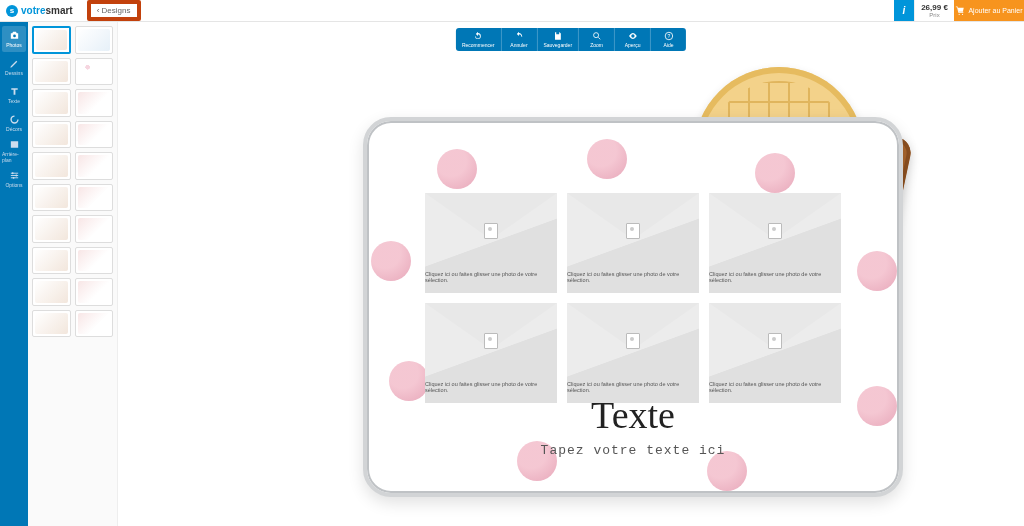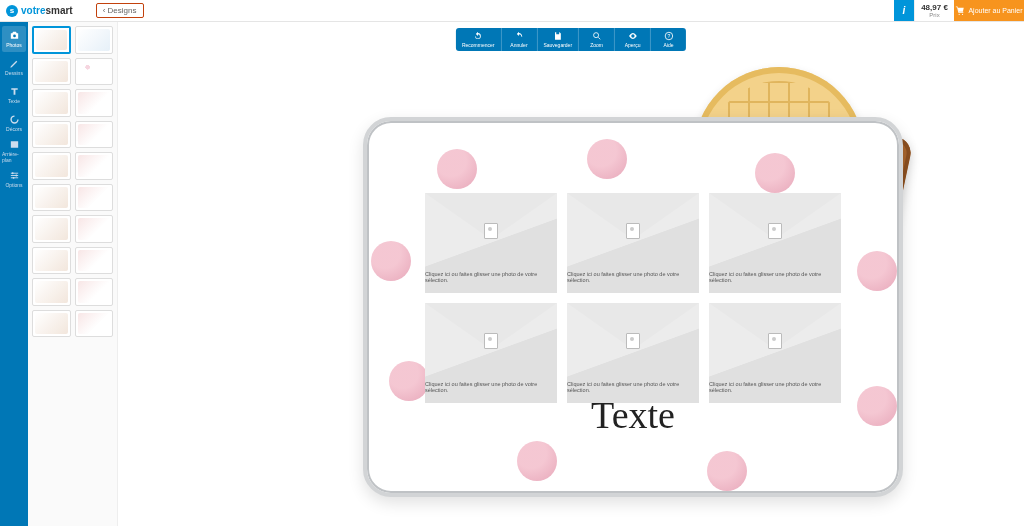--- a/index.html
+++ b/index.html
@@ -2,21 +2,21 @@
 <html><head>
 <meta charset="utf-8">
 <style>
 *{box-sizing:border-box;margin:0;padding:0;font-family:Arial,Helvetica,sans-serif}
 html,body{width:1024px;height:526px;overflow:hidden;background:#fff}
 .app{display:flex;flex-direction:column;width:100%;height:100%}
 .header{display:flex;align-items:center;height:22px;border-bottom:1px solid #e5e5e5;background:#fff;position:relative}
 .logo{display:flex;align-items:center;padding:0 6px;font-weight:bold;font-size:10px;color:#0095da}
 .logo-badge{width:12px;height:12px;border-radius:50%;background:#0095da;display:inline-flex;align-items:center;justify-content:center;color:#fff;font-size:8px;margin-right:3px}
 .logo-dark{color:#333}
-.back-btn{font-size:8px;color:#666;padding:2px 6px;border:1px solid #c2410c;border-radius:2px;margin-left:17px;background:#fff;cursor:pointer}
+.back-btn{font-size:8px;color:#666;padding:2px 6px;border:4px solid #c2410c;border-radius:2px;margin-left:8px;background:#fff;cursor:pointer}
 .header-right{position:absolute;right:0;top:0;height:100%;display:flex;align-items:stretch}
 .info-btn{width:20px;background:#0095da;color:#fff;display:flex;align-items:center;justify-content:center;font-size:10px;font-style:italic;font-weight:bold;cursor:pointer}
 .price-box{width:40px;display:flex;flex-direction:column;align-items:center;justify-content:center;font-size:8px;color:#333;border-left:1px solid #eee}
 .price-box .price{font-weight:bold}
 .price-box .sub{font-size:6px;color:#888}
 .cart-btn{width:70px;background:#f7941e;color:#fff;display:flex;align-items:center;justify-content:center;font-size:7px;gap:3px;cursor:pointer}
 .cart-btn svg{width:10px;height:10px;fill:#fff}
 .body{display:flex;flex:1;min-height:0}
 .nav{width:28px;background:#0077b6;display:flex;flex-direction:column;align-items:center;padding-top:4px;gap:2px}
 .nav-item{width:24px;height:26px;display:flex;flex-direction:column;align-items:center;justify-content:center;color:#cde;font-size:5px;cursor:pointer;border-radius:2px;gap:1px}
@@ -72,21 +72,21 @@
   <div class="header">
     <div class="logo">
       <span class="logo-badge">s</span>
       <span>votre</span>
         <span class="logo-dark">smart</span>
     </div>
     <button class="back-btn">‹ Designs</button>
     <div class="header-right">
       <div class="info-btn">i</div>
       <div class="price-box">
-        <span class="price">48,97 €</span>
+        <span class="price">26,99 €</span>
         <span class="sub">Prix</span>
       </div>
       <div class="cart-btn">
         <svg viewBox="0 0 24 24">
             <path d="M7 4h14l-2 9H9L7 4zm0 0L6 1H2v2h3l3 13h12v-2H9.5L9 12z"></path>
             <circle cx="10" cy="20" r="1.5"></circle>
             <circle cx="18" cy="20" r="1.5"></circle>
           </svg>
         <span>Ajouter au Panier</span>
       </div>
@@ -288,17 +288,18 @@
                 <span class="ph-txt">Cliquez ici ou faites glisser une photo de votre sélection.</span>
               </div>
             <div class="ph">
                 <div class="ph-env"></div>
                 <div class="ph-ic"></div>
                 <span class="ph-txt">Cliquez ici ou faites glisser une photo de votre sélection.</span>
               </div>
           </div>
 
           <div class="title-script">Texte</div>
+          <div class="subtitle">Tapez votre texte ici</div>
         </div>
       </div>
     </div>
   </div>
 </div>
 
 </body></html>

